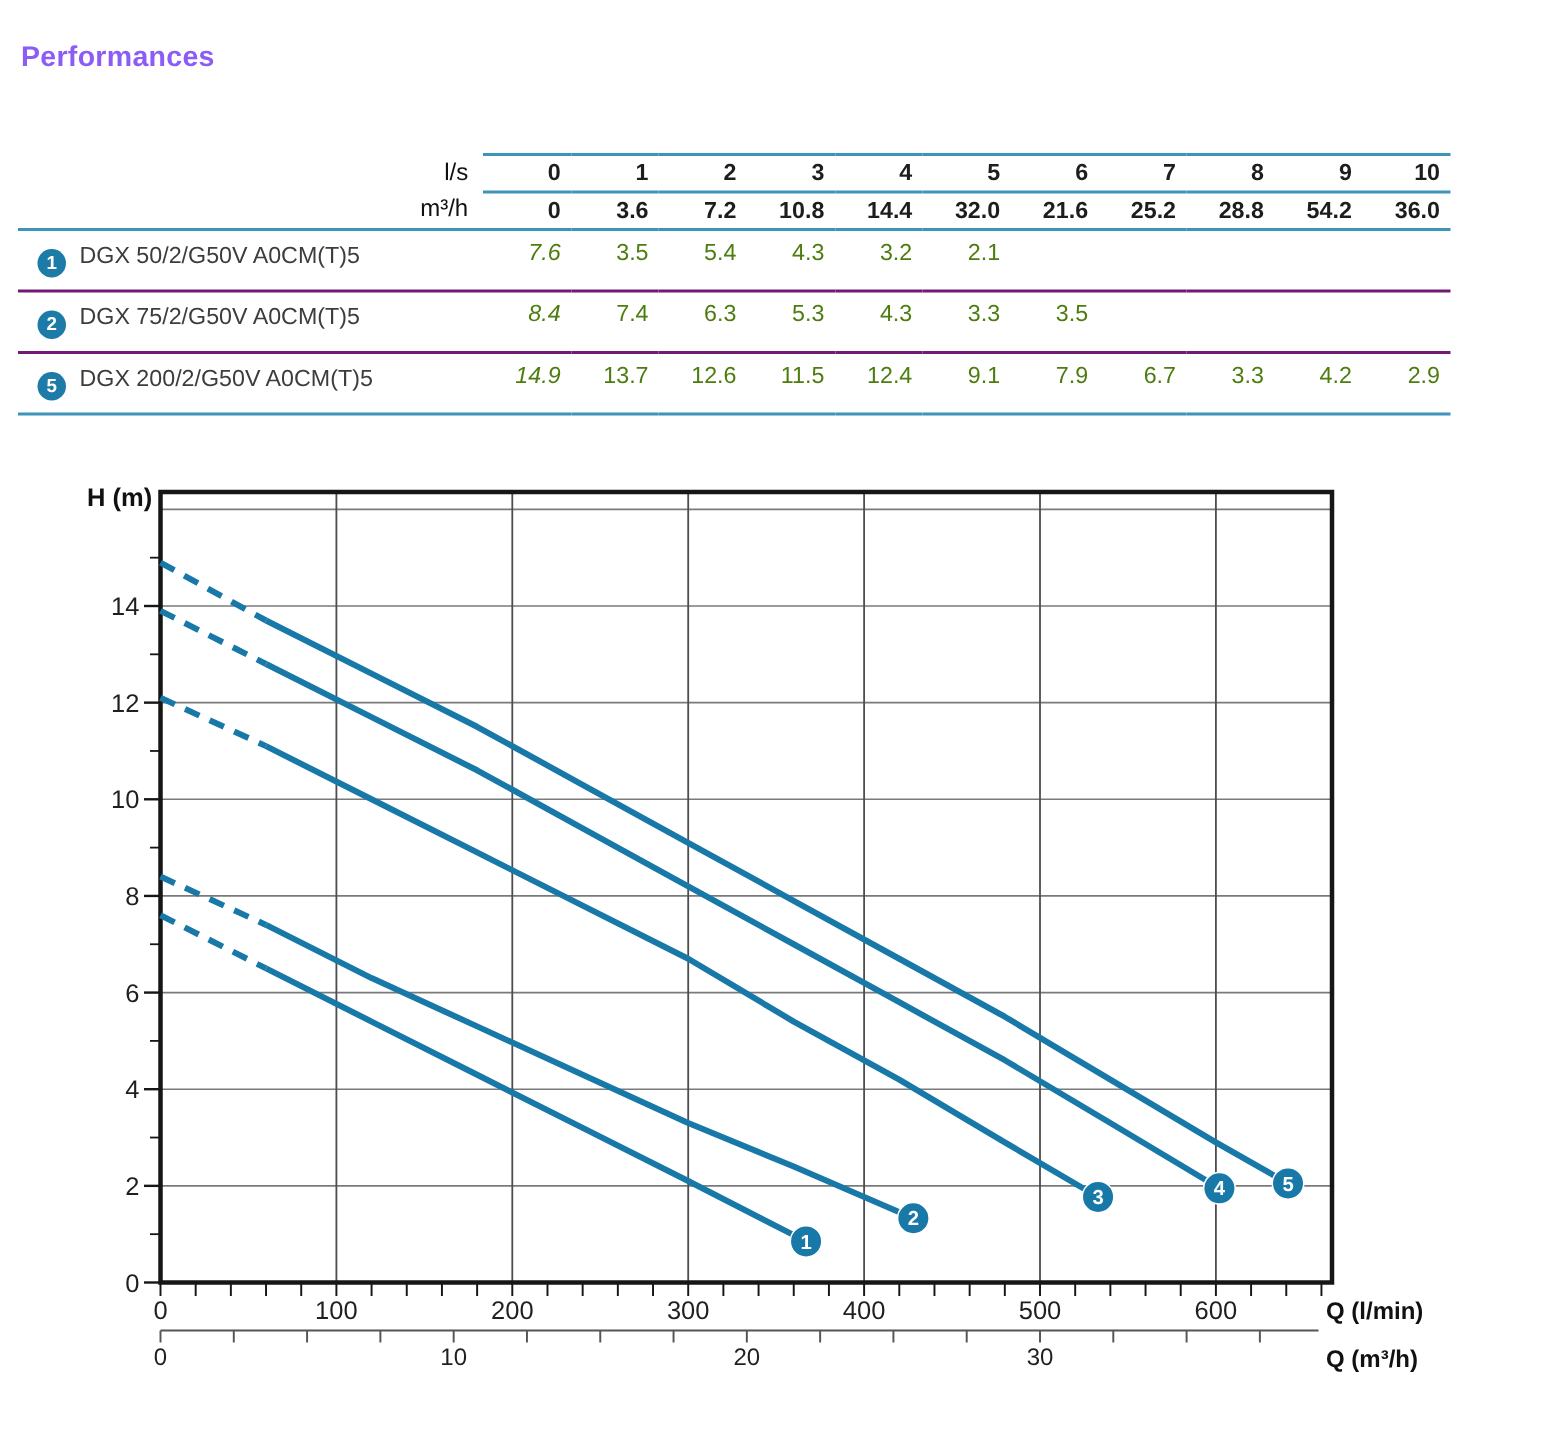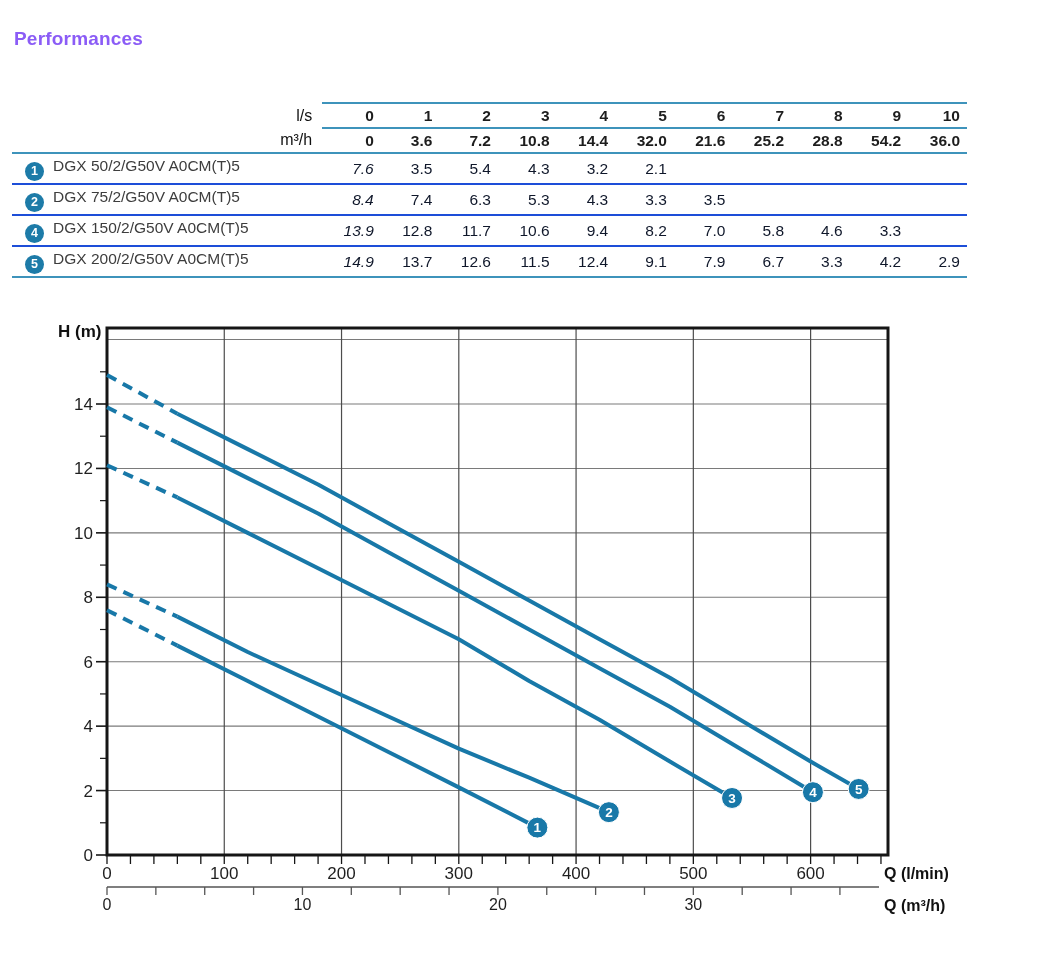--- a/index.html
+++ b/index.html
@@ -17,23 +17,23 @@
     position:absolute;left:12px;top:70px;width:955px;
     border-collapse:collapse;table-layout:fixed;margin-top:32px;
   }
   table.perf td{white-space:nowrap;overflow:hidden;}
   thead td{height:23px;font-size:15.5px;color:#1d1d1d;font-weight:600;
            text-align:right;padding:0 7px 0 0;vertical-align:middle;}
   thead td.unit{font-weight:normal;color:#111;padding-right:10px;font-size:16px;}
   thead td.num{border-top:2px solid #3e93bb;}
   tbody tr{border-top:2.5px solid #3e93bb;}
   tbody tr:last-child{border-bottom:2.5px solid #3e93bb;}
-  tbody tr + tr{border-top:2px solid #1d4ed8;}
-  tbody td{height:29px;font-size:15.5px;color:#0f172a;text-align:right;
-           padding:0 7px 0 0;vertical-align:middle;}
+  tbody tr + tr{border-top:2px solid #701a75;}
+  tbody td{height:29px;font-size:15.5px;color:#4d7c0f;text-align:right;
+           padding:0 7px 10px 0;vertical-align:middle;}
   tbody td.model{text-align:left;padding:0 0 0 13px;color:#3d3d3d;}
   tbody td.first-val{font-style:italic;}
   .badge{
     display:inline-block;width:19px;height:19px;border-radius:50%;
     background:#1d7ba8;color:#fff;font-size:12.5px;font-weight:bold;
     text-align:center;line-height:19px;vertical-align:-4px;margin-right:9px;
     font-style:normal;
   }
   svg.chart{position:absolute;left:0;top:300px;}
   svg text{font-family:"Liberation Sans","DejaVu Sans",sans-serif;}
@@ -100,34 +100,20 @@
           <td class="first-val">8.4</td>
           <td>7.4</td>
           <td>6.3</td>
           <td>5.3</td>
           <td>4.3</td>
           <td>3.3</td>
           <td>3.5</td>
           <td></td>
           <td></td>
           <td></td>
-          <td></td>
-        </tr>
-        <tr>
-          <td class="model"><span class="badge">4</span><span>DGX 150/2/G50V A0CM(T)5</span></td>
-          <td class="first-val">13.9</td>
-          <td>12.8</td>
-          <td>11.7</td>
-          <td>10.6</td>
-          <td>9.4</td>
-          <td>8.2</td>
-          <td>7.0</td>
-          <td>5.8</td>
-          <td>4.6</td>
-          <td>3.3</td>
           <td></td>
         </tr>
         <tr>
           <td class="model"><span class="badge">5</span><span>DGX 200/2/G50V A0CM(T)5</span></td>
           <td class="first-val">14.9</td>
           <td>13.7</td>
           <td>12.6</td>
           <td>11.5</td>
           <td>12.4</td>
           <td>9.1</td>

